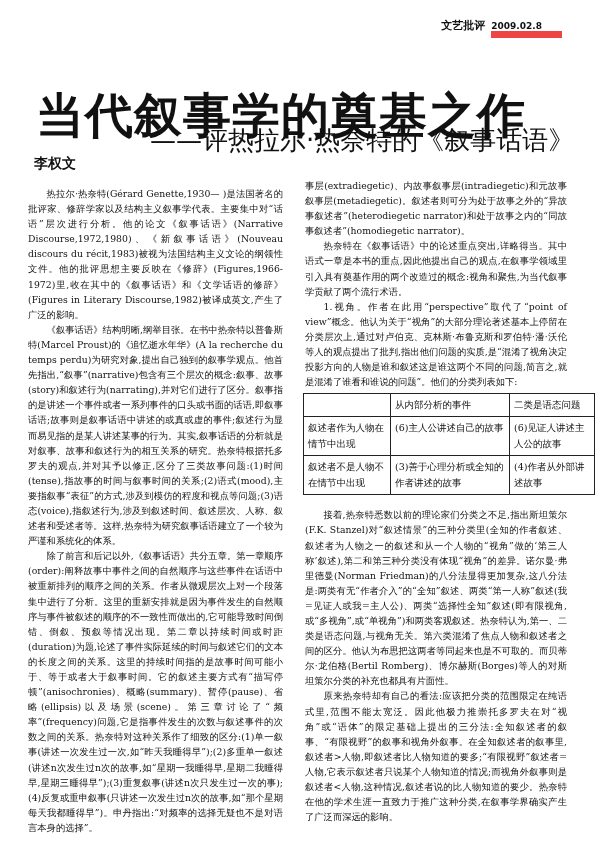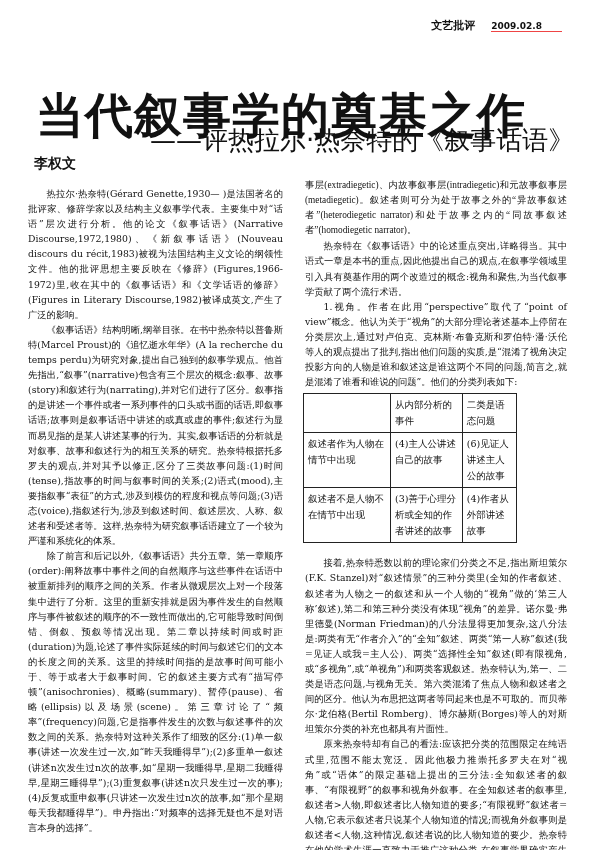--- a/index.html
+++ b/index.html
@@ -1,29 +1,29 @@
 <!DOCTYPE html>
 <html><head>
 <meta charset="utf-8">
 <style>
   html, body { margin:0; padding:0; background:#fff; }
   body { width:600px; height:850px; position:relative; overflow:hidden;
          font-family:"DejaVu Sans", sans-serif; color:#111; }
   .header { position:absolute; top:18px; right:38px; font-size:11px; font-weight:bold; }
-  .header .date { font-size:9px; font-weight:bold; border-bottom:1px solid #ef4444; padding-right:20px; margin-left:16px; }
+  .header .date { font-size:9px; font-weight:bold; border-bottom:7px solid #ef4444; padding-right:20px; margin-left:6px; }
   .title { position:absolute; top:84px; left:36px; font-size:48px; font-weight:bold; letter-spacing:1px; font-family:"DejaVu Sans", sans-serif; }
   .subtitle { position:absolute; top:123px; left:150px; font-size:26px; font-weight:normal; }
   .author { position:absolute; top:155px; left:34px; font-size:14px; font-weight:bold;text-align:center; }
   .col { position:absolute; top:186px; width:255px; font-family:"DejaVu Serif", serif; font-size:9.3px; line-height:15.1px; text-align:justify; }
   .col.left { left:28px; }
   .col.right { left:305px; top:178px; width:262px; }
   .col p { margin:0; text-indent:2em; }
-  .col p.noindent { text-indent:0;font-family:Liberation Serif, serif; }
+  .col p.noindent { text-indent:0; }
   .col h3 { margin:0; font-size:9.5px; font-weight:bold; padding-left:2em; font-family:"DejaVu Sans", sans-serif; line-height:15.1px; }
-  table.cls { border-collapse:collapse; width:214px; margin:4px 0 12px -2px; font-size:9.5px; }
+  table.cls { border-collapse:collapse; width:292px; margin:4px 0 12px -2px; font-size:9.5px; }
   table.cls td, table.cls th { border:1px solid #222; padding:3px 4px; vertical-align:top; font-weight:normal; text-align:left; line-height:16px; }
   table.cls th { height:14px; }
   table.cls td:first-child, table.cls th:first-child { width:78px;margin-left:24px; }
 </style>
 </head>
 <body>
 
 <div class="header">
   <span>文艺批评</span><span class="date">2009.02.8</span>
 </div>
@@ -45,21 +45,21 @@
   <p>1.视角。作者在此用“perspective”取代了“point of view”概念。他认为关于“视角”的大部分理论著述基本上停留在分类层次上,通过对卢伯克、克林斯·布鲁克斯和罗伯特·潘·沃伦等人的观点提出了批判,指出他们问题的实质,是“混淆了视角决定投影方向的人物是谁和叙述这是谁这两个不同的问题,简言之,就是混淆了谁看和谁说的问题”。他们的分类列表如下:</p>
   <table class="cls">
     <tbody>
         <tr>
       <th></th>
       <th>从内部分析的事件</th>
       <th>二类是语态问题</th>
     </tr>
     <tr>
       <td>叙述者作为人物在情节中出现</td>
-      <td>(4)主人公讲述自己的故事</td>
+      <td>(6)主人公讲述自己的故事</td>
       <td>(6)见证人讲述主人公的故事</td>
     </tr>
     <tr>
       <td>叙述者不是人物不在情节中出现</td>
       <td>(3)善于心理分析或全知的作者讲述的故事</td>
       <td>(4)作者从外部讲述故事</td>
     </tr>
   </tbody>
     </table>
   <p>接着,热奈特悉数以前的理论家们分类之不足,指出斯坦策尔(F.K. Stanzel)对“叙述情景”的三种分类里(全知的作者叙述、叙述者为人物之一的叙述和从一个人物的“视角”做的‘第三人称’叙述),第二和第三种分类没有体现“视角”的差异。诺尔曼·弗里德曼(Norman Friedman)的八分法显得更加复杂,这八分法是:两类有无“作者介入”的“全知”叙述、两类“第一人称”叙述(我=见证人或我=主人公)、两类“选择性全知”叙述(即有限视角,或“多视角”,或“单视角”)和两类客观叙述。热奈特认为,第一、二类是语态问题,与视角无关。第六类混淆了焦点人物和叙述者之间的区分。他认为布思把这两者等同起来也是不可取的。而贝蒂尔·龙伯格(Bertil Romberg)、博尔赫斯(Borges)等人的对斯坦策尔分类的补充也都具有片面性。</p>

